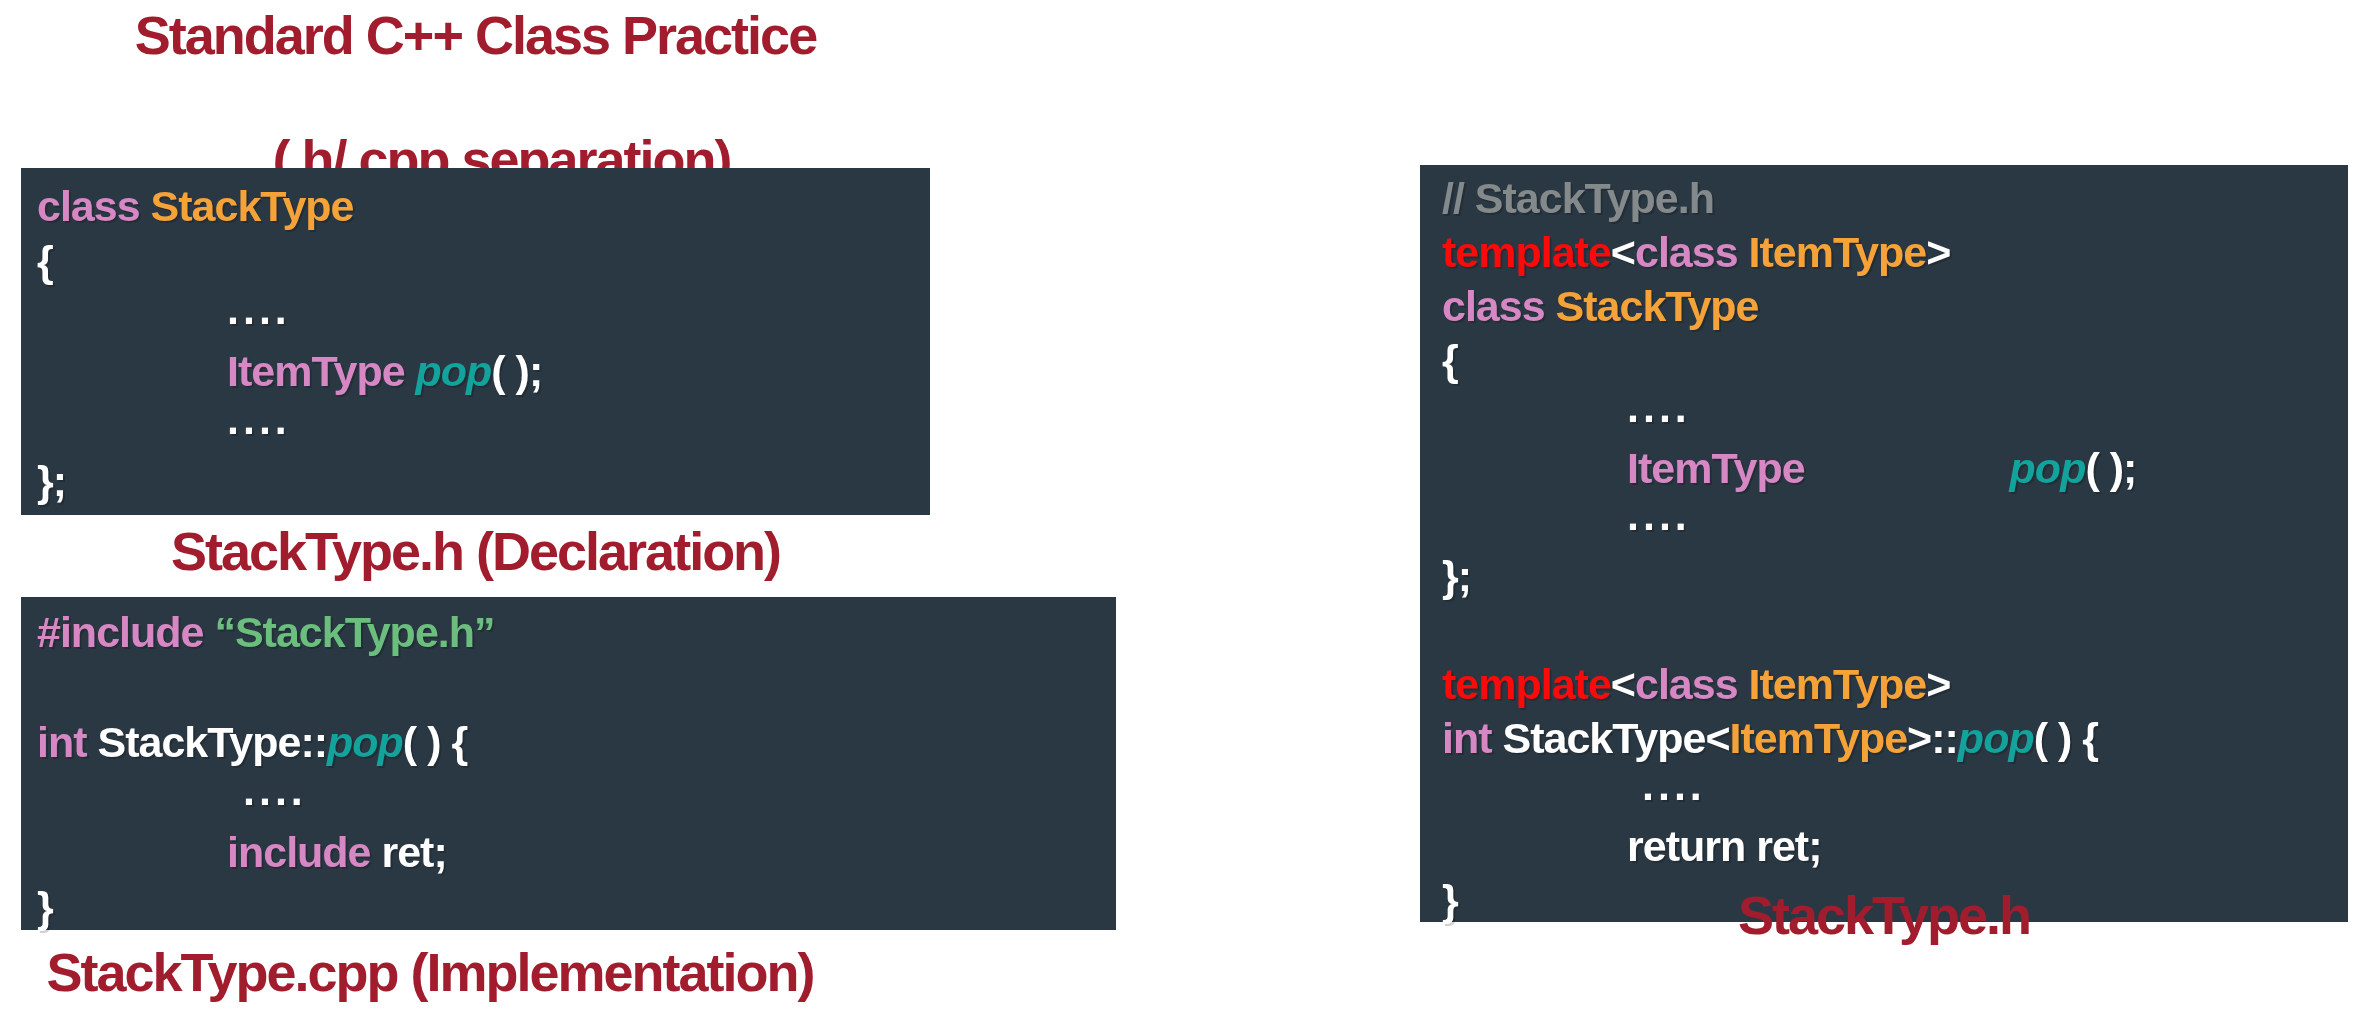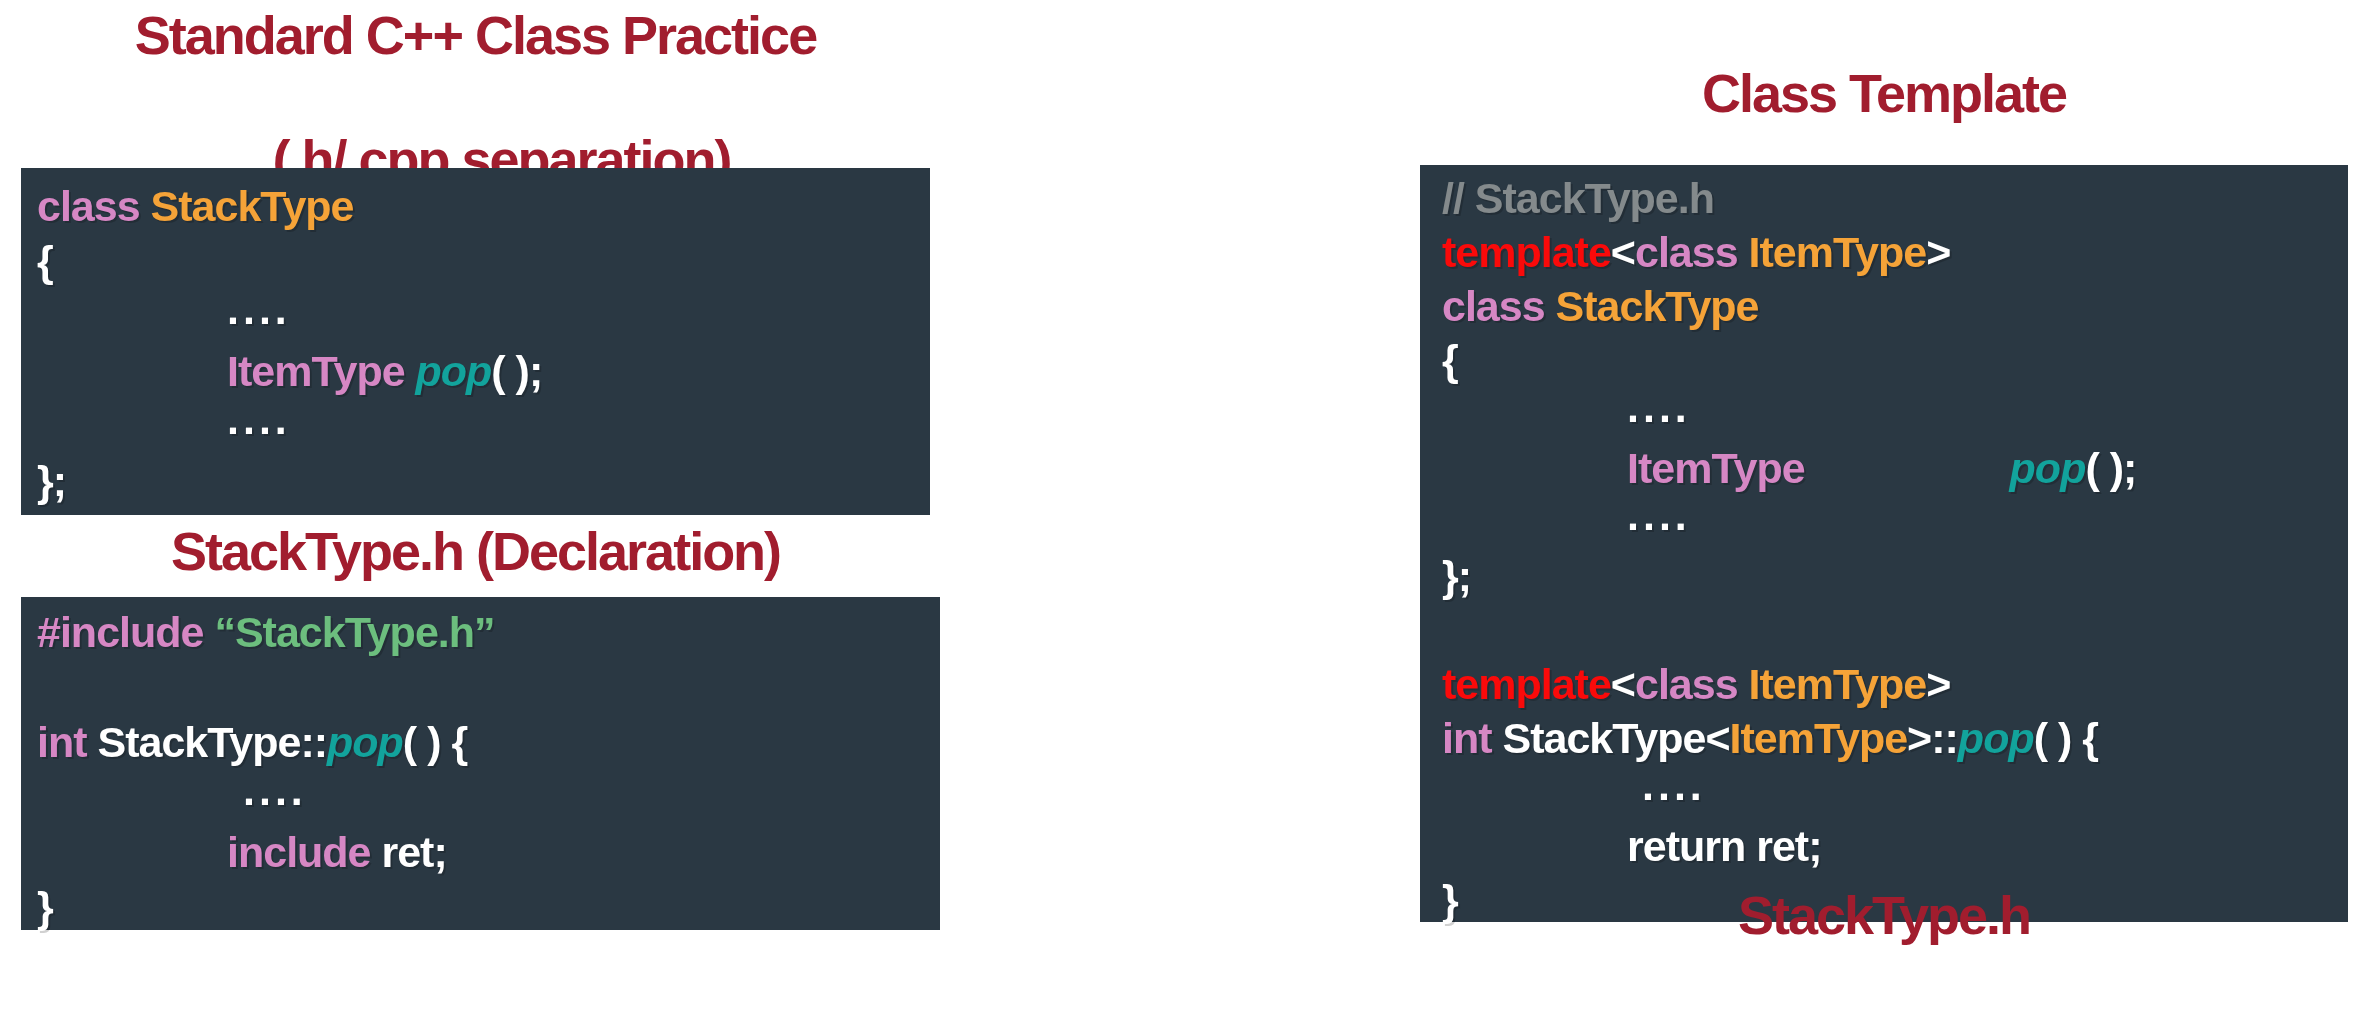--- a/index.html
+++ b/index.html
@@ -48,31 +48,31 @@
     <div class="line"><span class="k-keyword">class </span><span class="k-type">StackType</span></div>
     <div class="line"><span class="k-plain">{</span></div>
     <div class="line ind190"><span class="k-dots">....</span></div>
     <div class="line ind190"><span class="k-keyword">ItemType </span><span class="k-func">pop</span><span class="k-plain">( );</span></div>
     <div class="line ind190"><span class="k-dots">....</span></div>
     <div class="line"><span class="k-plain">};</span></div>
   </div>
 
   <div class="heading" style="left:21px;top:520px;width:909px;">StackType.h (Declaration)</div>
 
-  <div class="panel lh55" style="left:21px;top:597px;width:919px;height:333px;padding:8px 0 0 16px;">
+  <div class="panel lh55" style="left:21px;top:597px;width:1095px;height:333px;padding:8px 0 0 16px;">
     <div class="line"><span class="k-keyword">#include </span><span class="k-string">“StackType.h”</span></div>
     <div class="line"></div>
     <div class="line"><span class="k-keyword">int </span><span class="k-plain">StackType::</span><span class="k-func">pop</span><span class="k-plain">( ) {</span></div>
     <div class="line ind206"><span class="k-dots">....</span></div>
     <div class="line ind190"><span class="k-keyword">include </span><span class="k-plain">ret;</span></div>
     <div class="line"><span class="k-plain">}</span></div>
   </div>
 
+  <div class="heading" style="left:0px;top:941px;width:860px;">StackType.cpp (Implementation)</div>
 
-  <div class="heading" style="left:1420px;top:62px;width:928px;">Class Template</div>
 
   <div class="panel lh54" style="left:1420px;top:165px;width:928px;height:757px;padding:6px 0 4px 22px;">
     <div class="line"><span class="k-comment">// StackType.h</span></div>
     <div class="line"><span class="k-tmplred">template</span><span class="k-plain">&lt;</span><span class="k-keyword">class </span><span class="k-type">ItemType</span><span class="k-plain">&gt;</span></div>
     <div class="line"><span class="k-keyword">class </span><span class="k-type">StackType</span></div>
     <div class="line"><span class="k-plain">{</span></div>
     <div class="line ind185"><span class="k-dots">....</span></div>
     <div class="line ind185"><span class="k-keyword">ItemType</span><span class="tabgap"></span><span class="k-func">pop</span><span class="k-plain">( );</span></div>
     <div class="line ind185"><span class="k-dots">....</span></div>
     <div class="line"><span class="k-plain">};</span></div>

